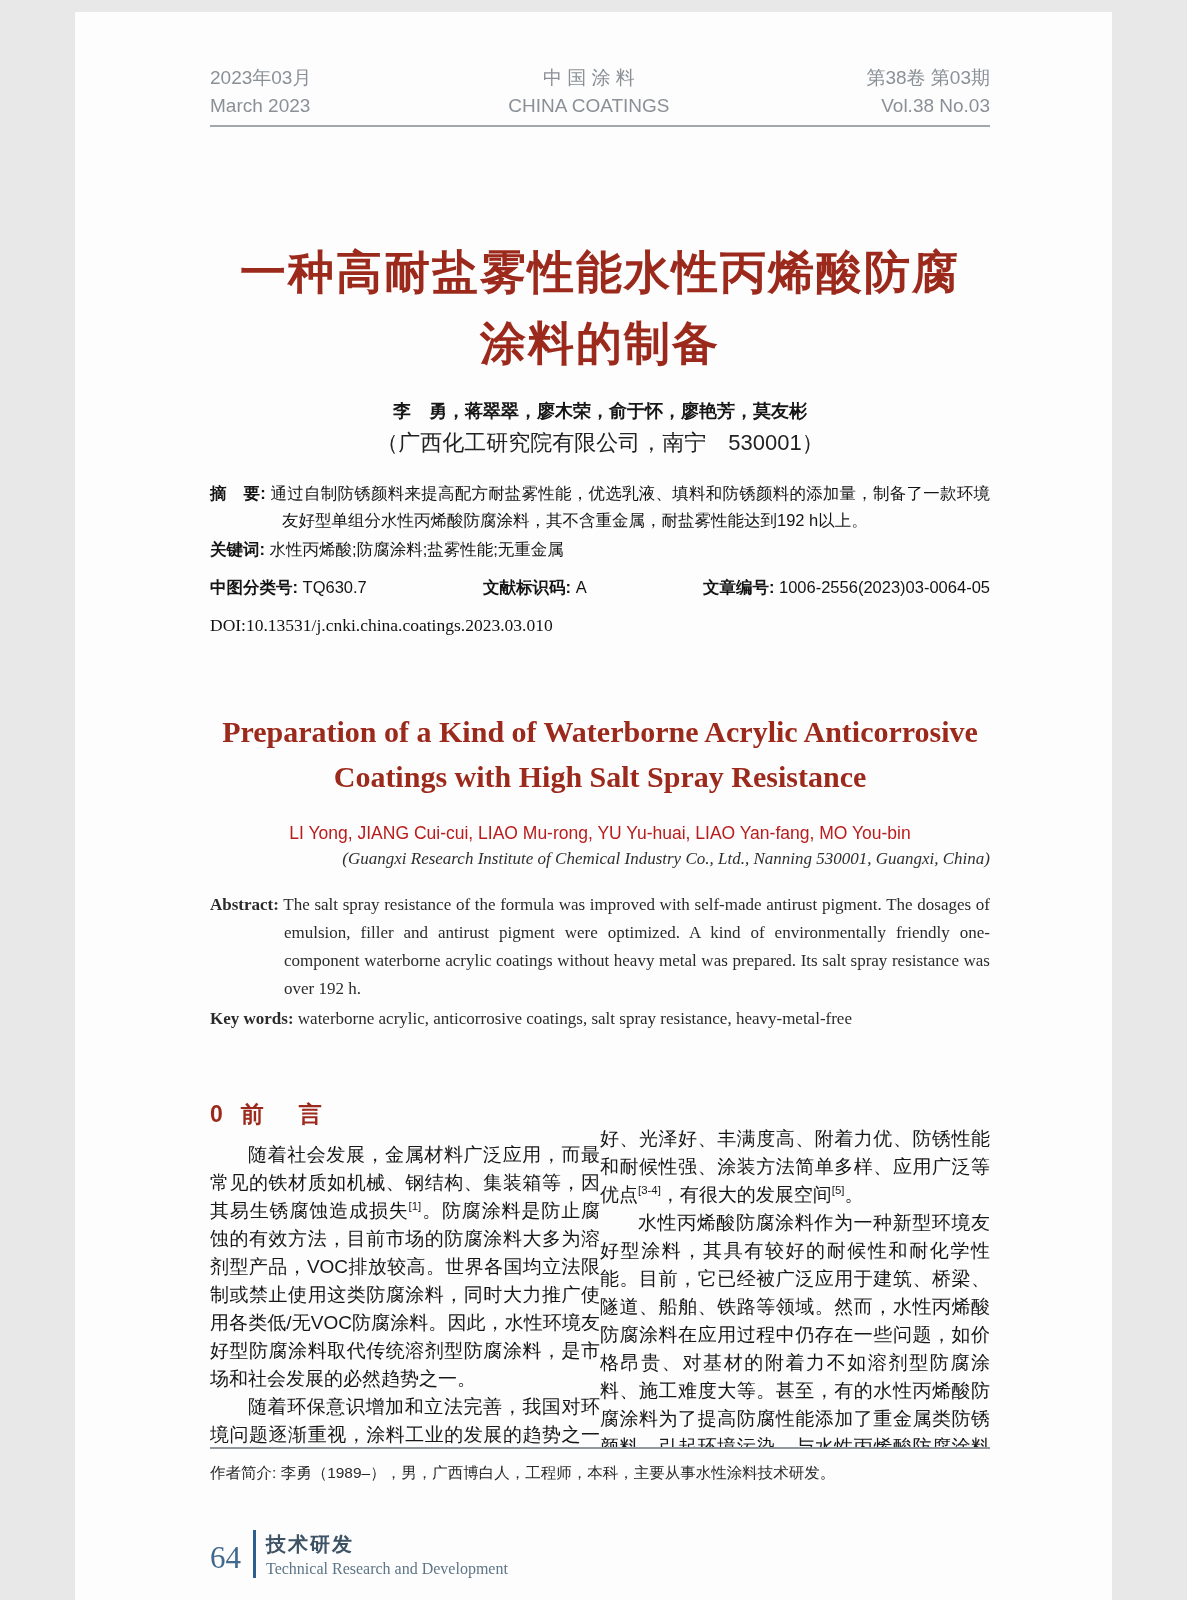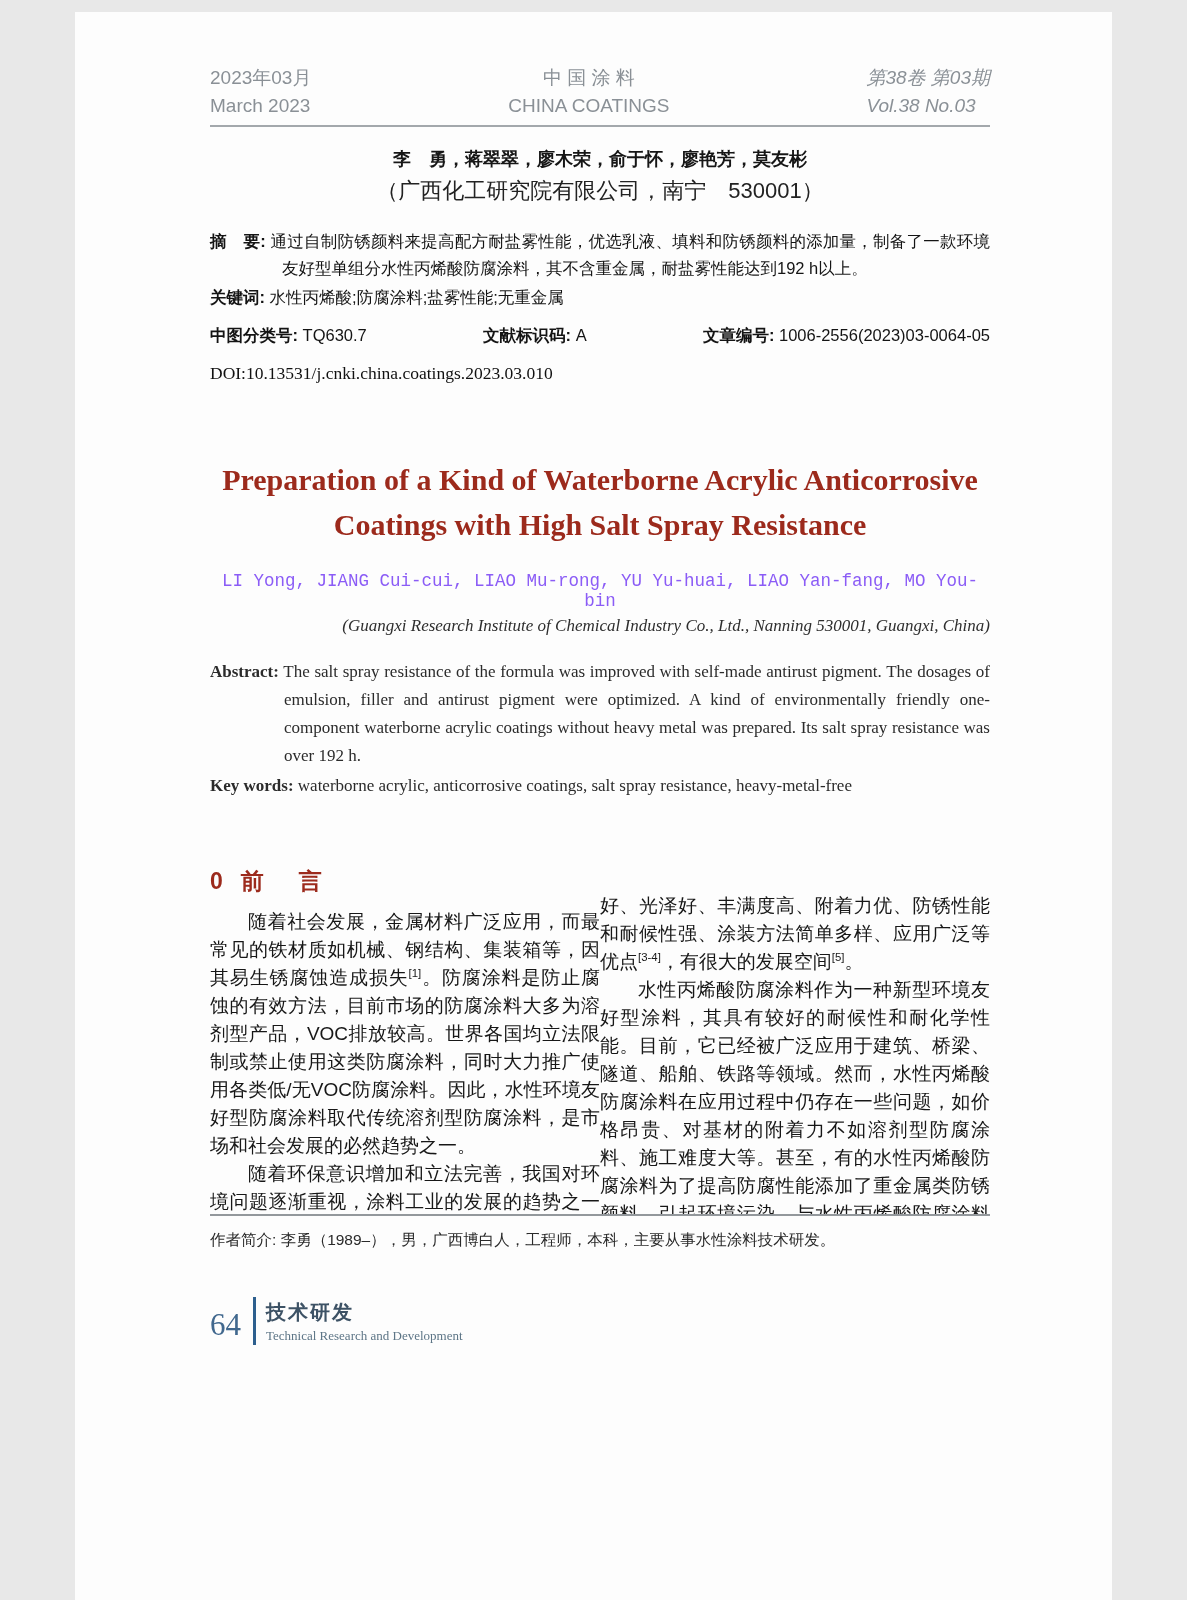--- a/index.html
+++ b/index.html
@@ -22,21 +22,21 @@
 
   
   .journal-header{
     display:flex;justify-content:space-between;align-items:flex-end;
     padding-top:52px;
     color:var(--hdr-gray);
     font-size:19px;line-height:28px;
   }
   .jh-cell{white-space:nowrap;}
   .jh-center{text-align:center;}
-  .jh-right{text-align:left;font-style:italic;}
+  .jh-right{text-align:right;}
   .header-rule{border:none;border-top:2px solid var(--rule);margin:5px 0 0 0;}
 
   
   .title-cn{
     margin-top:110px;text-align:center;
     color:var(--red);font-weight:bold;
     font-size:46px;line-height:71px;letter-spacing:2px;
   }
   .authors-cn{margin-top:20px;text-align:center;font-size:18px;font-weight:bold;color:#161616;}
   .affil-cn{margin-top:5px;text-align:center;font-size:22px;color:#222;}
@@ -51,21 +51,21 @@
     font-size:16.5px;color:#141414;
   }
   .doi-line{margin-top:11px;font-family:"Liberation Serif", serif;font-size:17.5px;color:#111;}
 
   
   .title-en{
     margin-top:70px;text-align:center;color:var(--red);
     font-family:"Liberation Serif", serif;font-weight:bold;
     font-size:30px;line-height:45px;
   }
-  .authors-en{margin-top:24px;text-align:center;font-size:17.5px;color:#8b5cf6;font-family:Liberation Mono, monospace;}
+  .authors-en{margin-top:24px;text-align:center;font-size:17.5px;color:#b91c1c;}
   .affil-en{margin-top:5px;text-align:right;font-family:"Liberation Serif", serif;font-style:italic;font-size:17px;color:#2e2e2e;}
   .abstract-en{margin-top:22px;font-family:"Liberation Serif", serif;font-size:17px;line-height:28px;text-align:justify;color:#2b2b2b;}
   .hang-en{padding-left:74px;text-indent:-74px;margin:0;}
   .kw-en{margin:2px 0 0 0;}
 
   
   .body-section{margin-top:66px;height:348px;overflow:hidden;display:flex;}
   .col{width:453px;}
   .col-right{padding-top:26px;}
   .section-heading{margin:0 0 12px 0;color:var(--red);font-weight:bold;font-size:23px;line-height:30px;}
@@ -77,21 +77,21 @@
   
   .footnote-rule{border:none;border-top:2px solid #93989c;margin:0;}
   .footnote{padding-top:8px;font-size:15.5px;line-height:31px;color:#2a2a2a;}
   .footnote p{margin:0;}
 
   
   .page-footer{margin-top:42px;display:flex;align-items:center;}
   .page-num{font-family:"Liberation Serif", serif;font-size:31px;color:#41688e;padding-top:8px;}
   .footer-bar{width:3px;height:48px;background:#2d5f8e;margin:0 10px 0 12px;}
   .footer-col .fc-cn{font-size:20px;font-weight:bold;color:#3d5265;letter-spacing:2px;}
-  .footer-col .fc-en{font-family:"Liberation Serif", serif;font-size:13px;color:#5d7586;margin-top:2px;}
+  .footer-col .fc-en{font-family:"Liberation Serif", serif;font-size:16px;color:#5d7586;margin-top:2px;}
 </style>
 </head>
 <body>
 
 <div class="page">
   <div class="content">
 
     <div class="journal-header">
       <div class="jh-cell">
         <div>2023年03月</div>
@@ -101,20 +101,24 @@
         <div>中 国 涂 料</div>
         <div>CHINA COATINGS</div>
       </div>
       <div class="jh-cell jh-right">
         <div>第38卷 第03期</div>
         <div>Vol.38 No.03</div>
       </div>
     </div>
     <hr class="header-rule">
 
+    <div class="title-cn">
+      <div>一种高耐盐雾性能水性丙烯酸防腐</div>
+      <div>涂料的制备</div>
+    </div>
     <div class="authors-cn">李　勇，蒋翠翠，廖木荣，俞于怀，廖艳芳，莫友彬</div>
     <div class="affil-cn">（广西化工研究院有限公司，南宁　530001）</div>
 
     <div class="abstract-cn">
       <p class="hang"><span class="lab">摘　要:</span> <span>通过自制防锈颜料来提高配方耐盐雾性能，优选乳液、填料和防锈颜料的添加量，制备了一款环境友好型单组分水性丙烯酸防腐涂料，其不含重金属，耐盐雾性能达到192 h以上。</span></p>
       <p class="kw-cn"><span class="lab">关键词:</span> <span>水性丙烯酸;防腐涂料;盐雾性能;无重金属</span></p>
       <div class="meta-row">
         <span><span class="lab">中图分类号:</span> <span>TQ630.7</span></span>
         <span><span class="lab">文献标识码:</span> <span>A</span></span>
         <span><span class="lab">文章编号:</span> <span>1006-2556(2023)03-0064-05</span></span>

